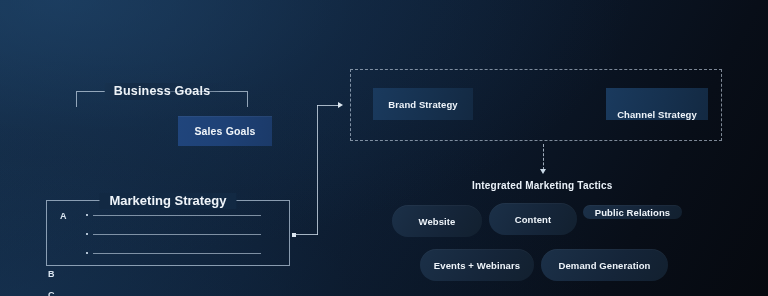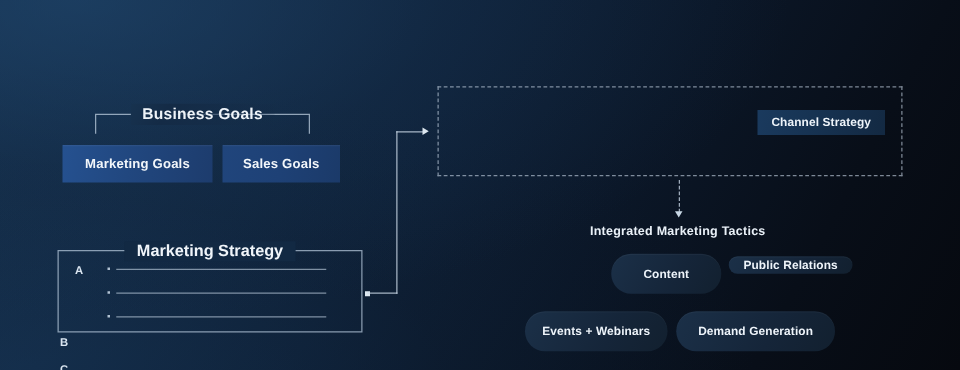--- a/index.html
+++ b/index.html
@@ -175,23 +175,20 @@
 </style>
 </head>
 <body>
 
 <div id="canvas">
 
   <div class="abs bracket" style="left:76px; top:63px; width:172px; height:16px;">
     <span class="bracket-label">Business Goals</span>
   </div>
 
-  <div class="abs goalbox" style="left:50px; top:88px; width:120px; height:30px;">
-    <span>Marketing Goals</span>
-  </div>
 
   <div class="abs goalbox sales" style="left:178px; top:88px; width:94px; height:30px;">
     <span>Sales Goals</span>
   </div>
 
   <div class="abs framebox" style="left:46px; top:172px; width:244px; height:66px;">
     <span class="frame-title">Marketing Strategy</span>
 
     <div class="bullet-row" style="left:39px; top:13px; width:175px;">
       <span class="bullet-dot"></span>
@@ -212,29 +209,35 @@
   <div class="abs abc" style="left:48px; top:262px;">C</div>
 
   <div class="abs sq-marker" style="left:292px; top:205px;"></div>
   <div class="abs conn-line" style="left:294px; top:206px; width:24px; height:1px;"></div>
   <div class="abs conn-line" style="left:317px; top:77px; width:1px; height:130px;"></div>
   <div class="abs conn-line" style="left:317px; top:77px; width:22px; height:1px;"></div>
   <div class="abs arrow-right" style="left:338px; top:74px;"></div>
 
   <div class="abs dashbox" style="left:350px; top:41px; width:372px; height:72px;"></div>
 
-  <div class="abs stratbox" style="left:606px; top:60px; width:102px; height:20px;">
+  <div class="abs stratbox" style="left:373px; top:60px; width:100px; height:32px;">
+    <span>Brand Strategy</span>
+  </div>
+  <div class="abs stratbox" style="left:606px; top:60px; width:102px; height:32px;align-items:flex-end;">
     <span>Channel Strategy</span>
   </div>
 
   <div class="abs dotted-v" style="left:543px; top:116px; height:26px;"></div>
   <div class="abs arrow-down" style="left:540px; top:141px;"></div>
 
   <div class="abs tactics-title" style="left:472px; top:152px;">Integrated Marketing Tactics</div>
 
+  <div class="abs pill" style="left:392px; top:177px; width:90px; height:32px;">
+    <span>Website</span>
+  </div>
   <div class="abs pill" style="left:489px; top:175px; width:88px; height:32px;">
     <span>Content</span>
   </div>
   <div class="abs pill" style="left:583px; top:177px; width:99px; height:14px;">
     <span>Public Relations</span>
   </div>
 
   <div class="abs pill" style="left:420px; top:221px; width:114px; height:32px;">
     <span>Events + Webinars</span>
   </div>

